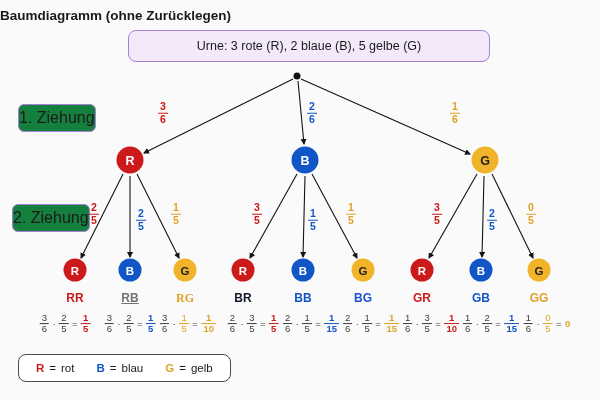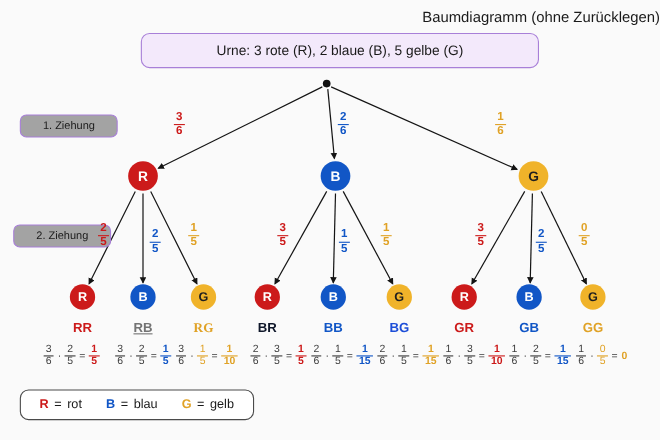--- a/index.html
+++ b/index.html
@@ -1,24 +1,24 @@
 <!DOCTYPE html>
 <html><head>
 <meta charset="utf-8">
 <style>
   html,body{margin:0;padding:0}
   body{width:600px;height:400px;background:#fafafa;font-family:"Liberation Sans",sans-serif;
        position:relative;overflow:hidden;color:#1a1a1a;-webkit-font-smoothing:antialiased}
   .abs{position:absolute}
   .cc{transform:translate(-50%,-50%)}
-  .title{left:0;top:8px;width:600px;text-align:right;font-size:13.5px;font-weight:400}
+  .title{left:0;top:8px;width:600px;text-align:left;font-size:13.5px;font-weight:700}
   .urn-box{left:128px;top:30px;width:360px;height:30px;border:1.4px solid #a87fd8;background:#f3e9fb;
            border-radius:8px;display:flex;align-items:center;justify-content:center;font-size:12.5px}
-  .stage-box{border:1.2px solid #a87fd8;background:#a3a3a3;border-radius:6px;
-             padding:4px 20px;font-size:10px;white-space:nowrap}
+  .stage-box{border:1.2px solid #a87fd8;background:#15803d;border-radius:6px;
+             padding:4px 0;font-size:16px;white-space:nowrap}
   .root-dot{left:297px;top:76px;width:7px;height:7px;border-radius:50%;background:#111}
   svg.lines{left:0;top:0;pointer-events:none}
   .node{border-radius:50%;display:flex;align-items:center;justify-content:center;font-weight:700}
   .n1{width:27px;height:27px;font-size:12.5px}
   .n2{width:23px;height:23px;font-size:11.5px}
   .frac{display:inline-flex;flex-direction:column;align-items:center;line-height:1.12;text-align:center}
   .frac .num{padding:0 2px}
   .frac .den{border-top:1px solid currentColor;padding:0 2px}
   .f-branch{font-size:10.5px;font-weight:700}
   .outcome{font-size:12px;font-weight:700;white-space:nowrap}

